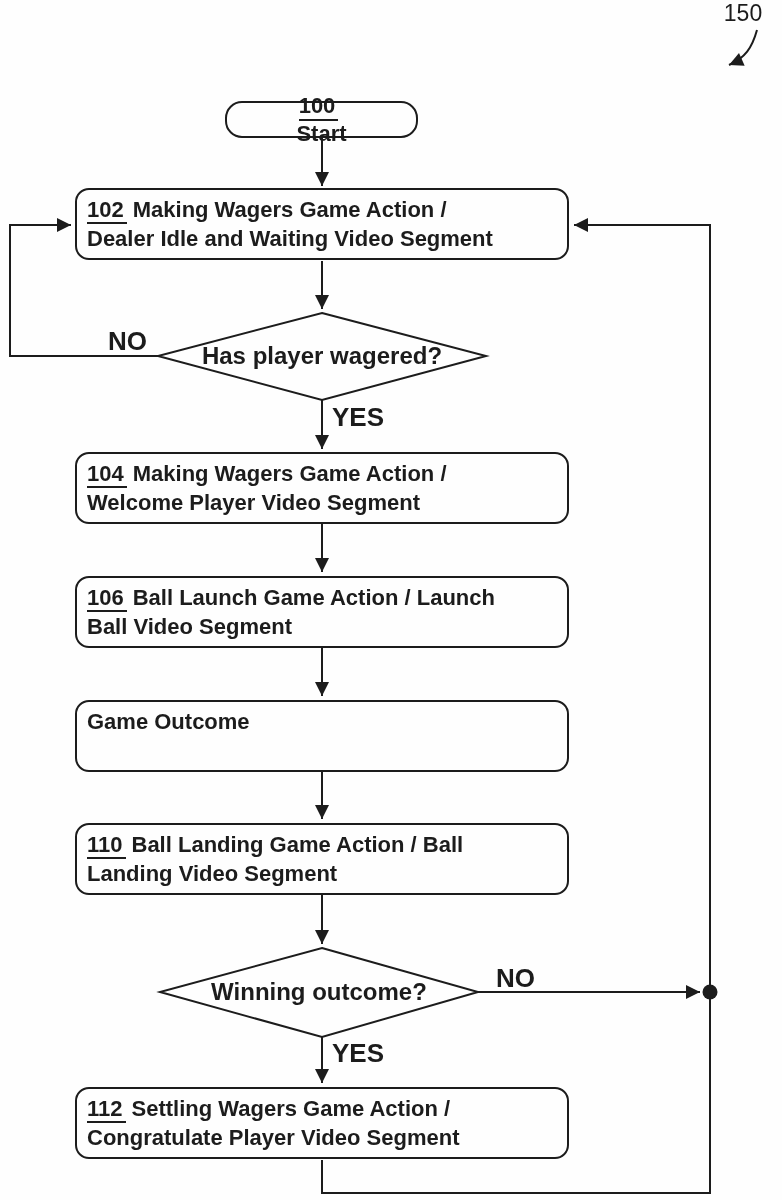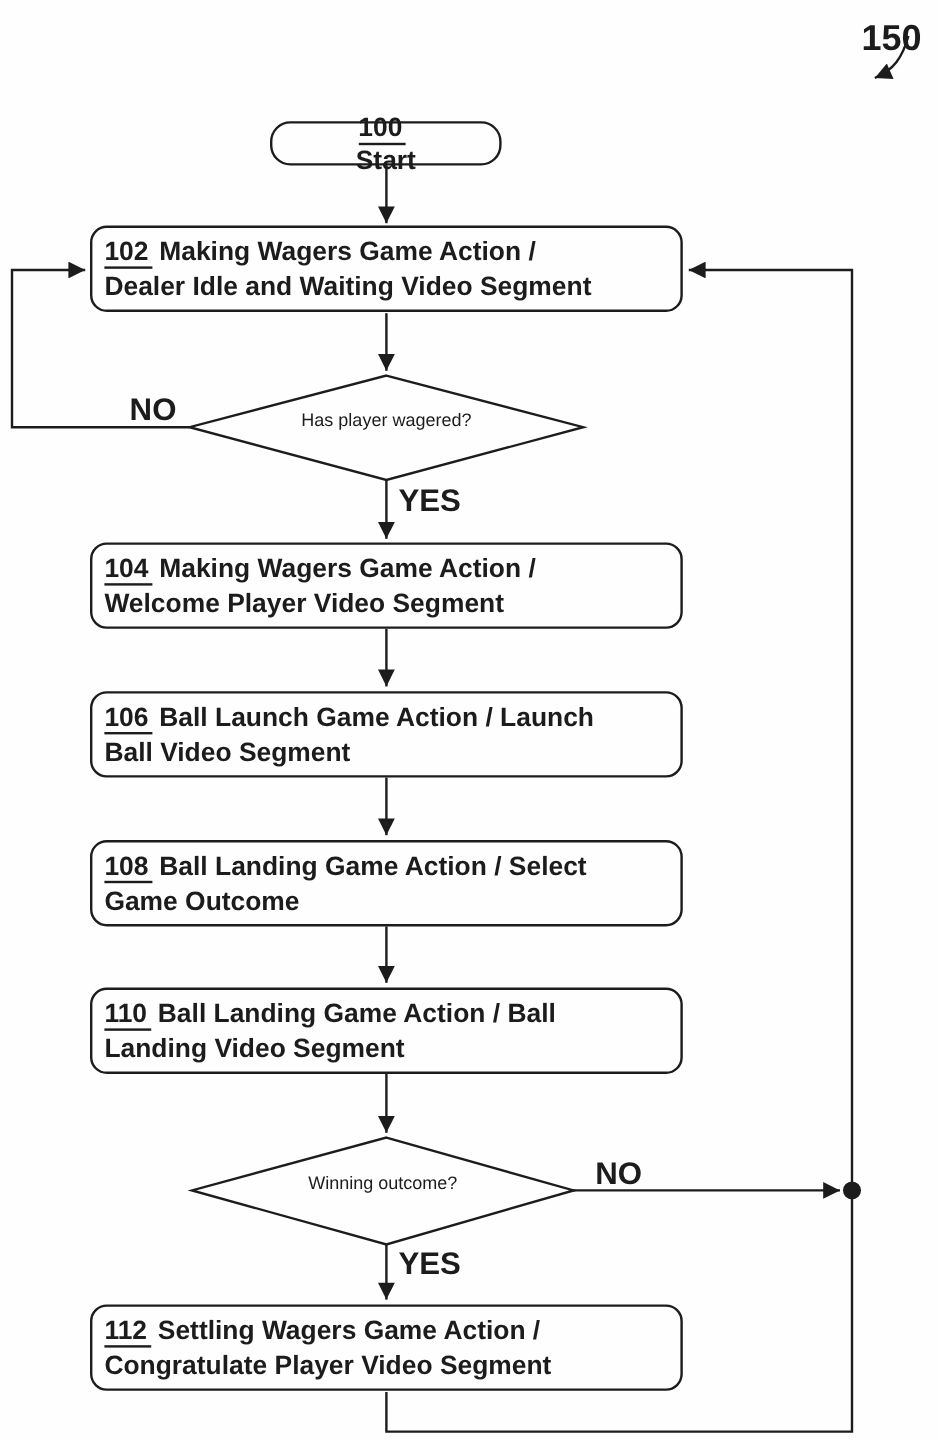--- a/index.html
+++ b/index.html
@@ -37,33 +37,33 @@
   }
   .num{
     border-bottom:2.5px solid #1c1c1c;
     padding-right:3px;
     margin-right:6px;
   }
   .diamond-label{
     position:absolute;
     width:300px;
     text-align:center;
-    font-size:15px;font-weight:normal;
+    font-size:24px;font-weight:bold;
     white-space:nowrap;
   }
   .edge-label{
     position:absolute;
     font-size:26px;font-weight:bold;
     white-space:nowrap;
   }
   .ref-label{
     position:absolute;
-    left:708px;top:16px;width:70px;
+    left:708px;top:0px;width:70px;
     text-align:center;
-    font-size:30px;font-weight:bold;
+    font-size:23px;font-weight:normal;
   }
 </style>
 </head>
 <body>
 
 <div id="stage">
 
   <svg id="connectors" viewBox="0 0 782 1200" xmlns="http://www.w3.org/2000/svg">
     <defs>
       <marker id="arr" viewBox="0 0 10 10" refX="10" refY="5" markerWidth="8" markerHeight="7" orient="auto-start-reverse">
@@ -119,21 +119,20 @@
     <div><span class="num">104</span><span>Making Wagers Game Action /</span></div>
     <div>Welcome Player Video Segment</div>
   </div>
 
   <div class="flowbox" style="top:576px">
     <div><span class="num">106</span><span>Ball Launch Game Action / Launch</span></div>
     <div>Ball Video Segment</div>
   </div>
 
   <div class="flowbox" style="top:700px">
-    <div><span class="num">108</span><span>Ball Landing Game Action / Select</span></div>
     <div>Game Outcome</div>
   </div>
 
   <div class="flowbox" style="top:823px">
     <div><span class="num">110</span><span>Ball Landing Game Action / Ball</span></div>
     <div>Landing Video Segment</div>
   </div>
 
   <div class="flowbox" style="top:1087px">
     <div><span class="num">112</span><span>Settling Wagers Game Action /</span></div>

